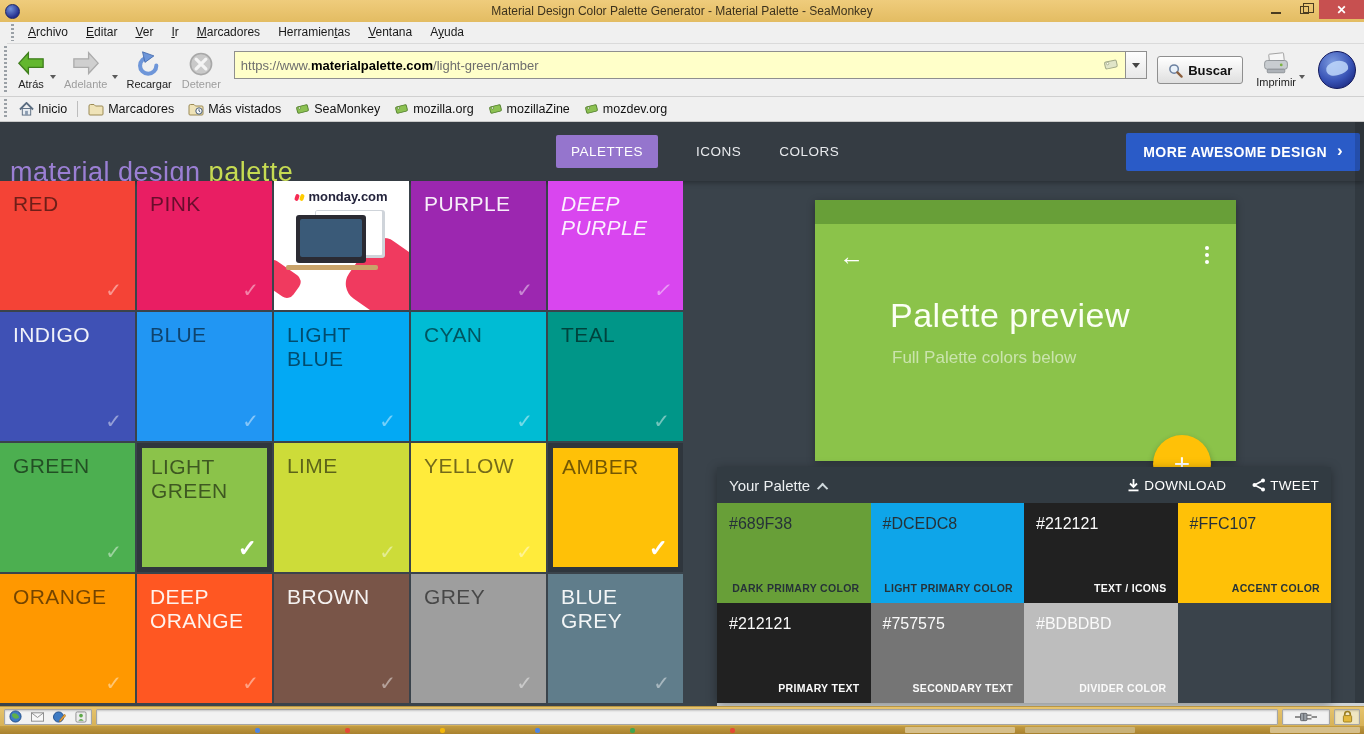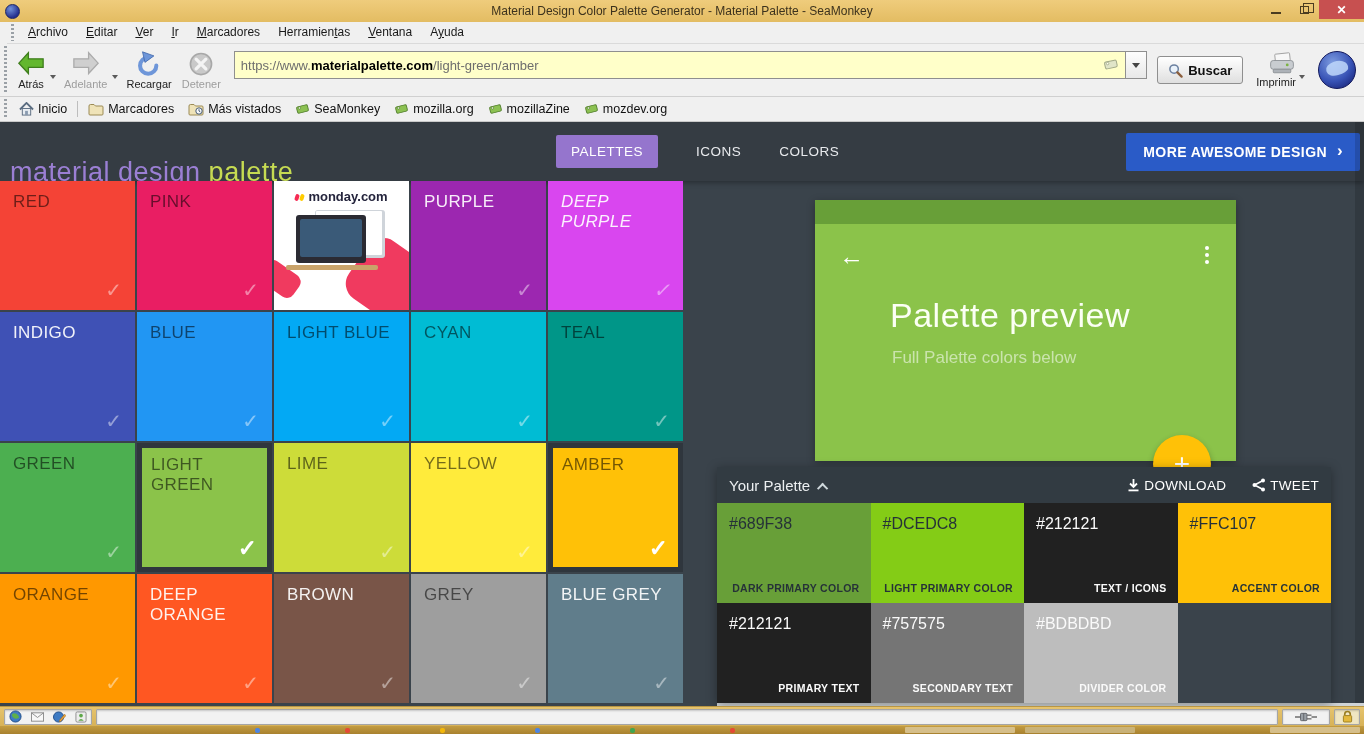--- a/index.html
+++ b/index.html
@@ -43,21 +43,21 @@
     display:flex;align-items:center;padding:0 6px;font-size:13px;color:#6e6e6e;white-space:nowrap;overflow:hidden;}
   .url-domain{color:#000;font-weight:bold;}
   .url-tag{margin-left:auto;flex:0 0 auto;opacity:.8;}
   .url-drop{flex:0 0 auto;width:22px;background:linear-gradient(#FDFDFD,#E8E8E8);
     border:1px solid #8F8F8F;display:flex;align-items:center;justify-content:center;}
   .url-drop i{width:0;height:0;border-left:4px solid transparent;border-right:4px solid transparent;
     border-top:5px solid #444;}
   .search-btn{flex:0 0 auto;display:flex;align-items:center;gap:5px;height:28px;padding:0 10px;
     background:linear-gradient(#FFFFFF,#DFDFDF);border:1px solid #8F8F8F;border-radius:3px;
     font-size:13px;font-weight:bold;color:#111;margin:0 10px 0 4px;}
-  .print-btn{display:flex;flex-direction:column;align-items:flex-end;padding:0 3px;}
+  .print-btn{display:flex;flex-direction:column;align-items:center;padding:0 3px;}
   .print-btn .lbl{font-size:11px;color:#222;}
   .sm-logo{width:38px;height:38px;border-radius:50%;margin:0 8px 0 10px;flex:0 0 auto;position:relative;
     background:radial-gradient(circle at 38% 30%,#7d9ce0,#3752b5 55%,#141d6e 95%);border:1px solid #10175c;}
   .sm-logo:before{content:"";position:absolute;left:7px;top:9px;width:22px;height:14px;
     border-radius:50% 60% 40% 50%;background:rgba(190,215,250,.85);transform:rotate(-18deg);}
 
   .bookmarksbar{position:absolute;left:0;top:97px;width:1364px;height:25px;background:#F0F0F0;
     border-bottom:1px solid #C9C9C9;display:flex;align-items:center;font-size:12.5px;color:#111;}
   .bm-item{display:flex;align-items:center;gap:4px;padding:0 7px;height:100%;}
   .bm-sep{width:1px;height:16px;background:#BDBDBD;margin:0 3px;}
@@ -74,21 +74,21 @@
   .site-nav{position:absolute;left:556px;top:0;height:59px;display:flex;align-items:center;gap:38px;}
   .nav-chip{padding:9px 15px;border-radius:2px;color:#fff;font-size:13.5px;letter-spacing:.5px;}
   .nav-link{color:#E8EAED;font-size:13.5px;letter-spacing:.5px;}
   .cta-btn{position:absolute;right:4px;top:11px;height:38px;display:flex;align-items:center;gap:10px;
     padding:0 17px;border-radius:2px;color:#fff;font-size:14px;font-weight:bold;letter-spacing:.4px;}
   .cta-chev{font-size:17px;font-weight:bold;margin-top:-2px;}
 
   .grid{position:absolute;left:0;top:59px;display:grid;
     grid-template-columns:repeat(5,135px);grid-auto-rows:129px;gap:2px;}
   .tile{position:relative;cursor:pointer;}
-  .tile .t-label{position:absolute;left:13px;top:11px;font-size:17px;letter-spacing:.4px;}
+  .tile .t-label{position:absolute;left:13px;top:11px;font-size:21px;letter-spacing:.4px;}
   .tile.txt-dark .t-label{color:rgba(0,0,0,.55);}
   .tile.txt-light .t-label{color:rgba(255,255,255,.92);}
   .tile .t-check{position:absolute;right:13px;bottom:8px;font-size:20px;color:rgba(255,255,255,.45);}
   .tile.selected{border:5px solid #2F363D;}
   .tile.selected .t-label{left:9px;top:7px;}
   .tile.selected .t-check{color:#fff;font-weight:bold;font-size:23px;right:10px;bottom:5px;}
   .tile.ad{background:#fff;overflow:hidden;}
   .ad-brand{position:absolute;left:0;right:0;top:8px;text-align:center;font-size:13px;font-weight:bold;color:#24243c;}
   .ad-mark{display:inline-block;width:10px;height:8px;margin-right:3px;position:relative;}
   .ad-mark:before{content:"";position:absolute;left:0;top:1px;width:4px;height:7px;border-radius:2px;background:#F62B54;transform:rotate(18deg);}
@@ -436,21 +436,21 @@
               </svg>
             <span>TWEET</span>
           </div>
         </div>
       </div>
       <div class="pp-grid">
         <div class="swatch sw-dark" style="background: rgb(104, 159, 56);">
             <span class="sw-hex">#689F38</span>
             <span class="sw-role">DARK PRIMARY COLOR</span>
           </div>
-        <div class="swatch sw-dark" style="background: #84cc16;">
+        <div class="swatch sw-dark" style="background: #0ea5e9;">
             <span class="sw-hex">#DCEDC8</span>
             <span class="sw-role">LIGHT PRIMARY COLOR</span>
           </div>
         <div class="swatch sw-light" style="background: rgb(33, 33, 33);">
             <span class="sw-hex">#212121</span>
             <span class="sw-role">TEXT / ICONS</span>
           </div>
         <div class="swatch sw-dark" style="background: rgb(255, 193, 7);">
             <span class="sw-hex">#FFC107</span>
             <span class="sw-role">ACCENT COLOR</span>

